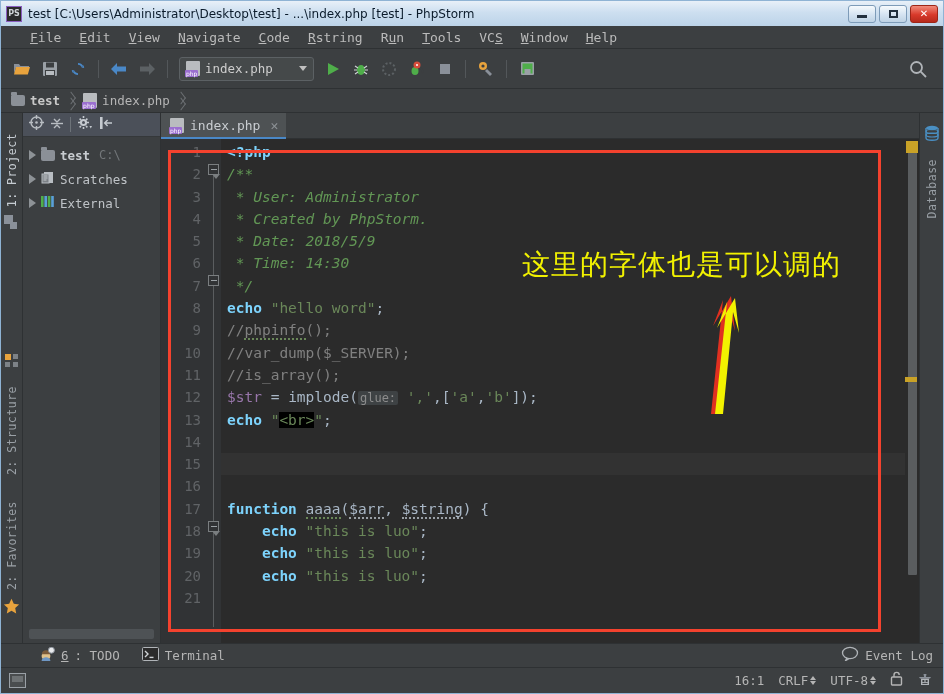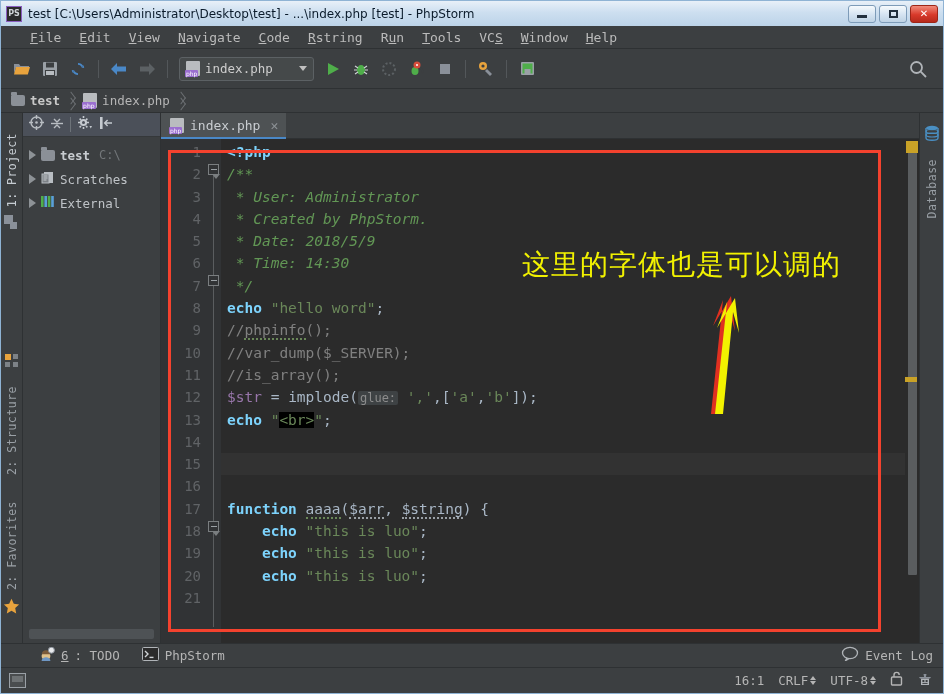--- a/index.html
+++ b/index.html
@@ -666,21 +666,21 @@
       <span>: TODO</span>
     </div>
     <div class="bb-item">
       <span>
         <svg width="17" height="14" viewBox="0 0 17 14">
             <rect x="0.5" y="0.5" width="16" height="13" rx="1" fill="#2b2b2b" stroke="#b0b4b8"></rect>
             <path d="M3 4l3 3-3 3" stroke="#cfd3d6" stroke-width="1.4" fill="none"></path>
             <path d="M7.5 10.4h4" stroke="#cfd3d6" stroke-width="1.4"></path>
           </svg>
       </span>
-      <span>PhpStorm</span>
+      <span>Terminal</span>
     </div>
     <div class="bb-right">
       <span>
         <svg width="18" height="15" viewBox="0 0 18 15">
             <ellipse cx="9" cy="7" rx="7.5" ry="5.6" fill="none" stroke="#b0b4b8" stroke-width="1.3"></ellipse>
             <path d="M6 11.6l-1.4 3 3.3-2" fill="none" stroke="#b0b4b8" stroke-width="1.3"></path>
           </svg>
       </span>
       <span class="bb-item">Event Log</span>
     </div>

